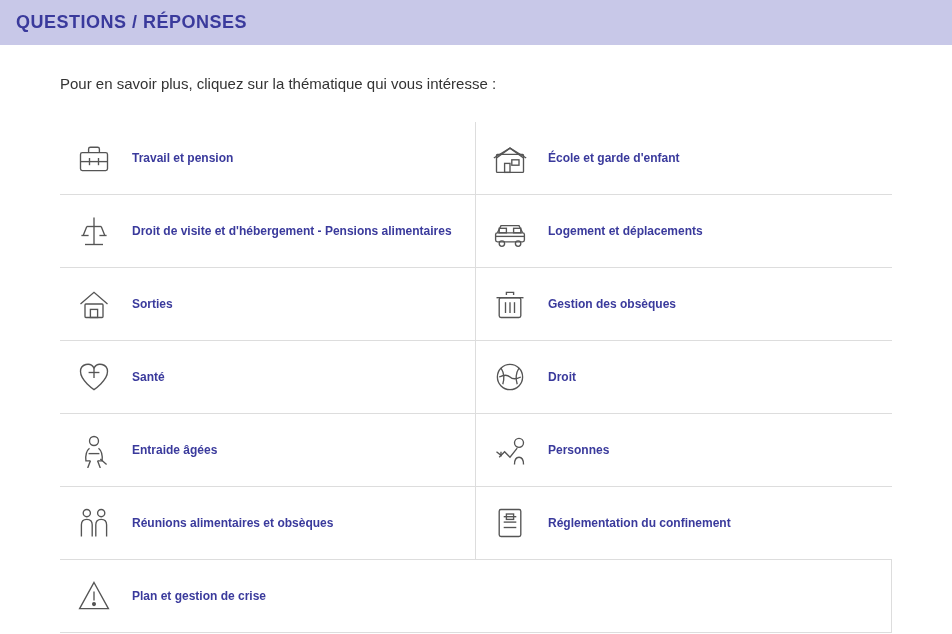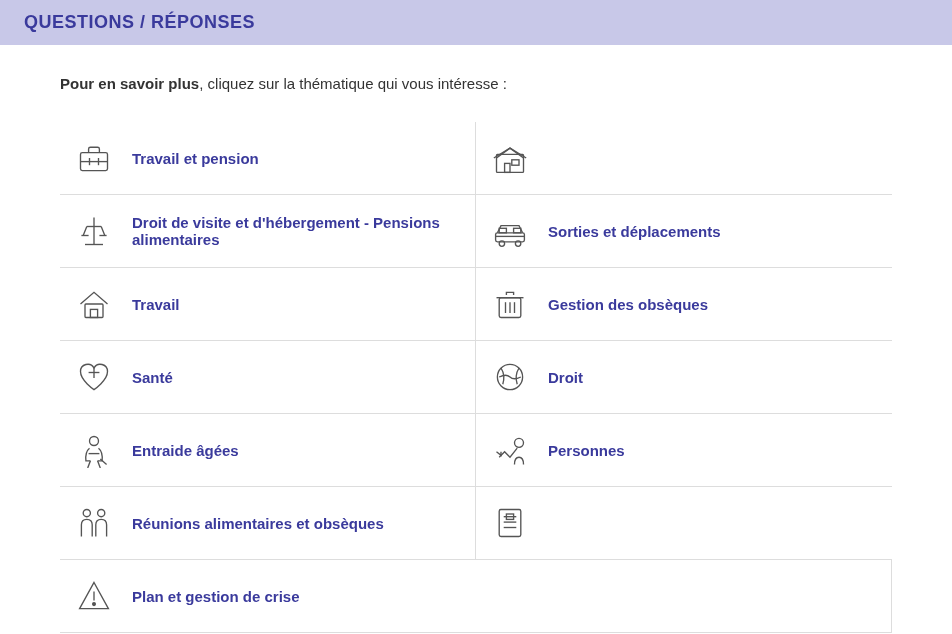--- a/index.html
+++ b/index.html
@@ -5,42 +5,42 @@
     * { box-sizing: border-box; margin: 0; padding: 0; }
     body {
       font-family: Arial, sans-serif;
       background: #fff;
       color: #333;
       font-size: 15px;
     }
 
     .header-bar {
       background: #c8c8e8;
-      padding: 12px 24px;
+      padding: 12px 16px;
     }
 
     .header-bar h1 {
       color: #3a3a9c;
       font-size: 18px;
       font-weight: bold;
       letter-spacing: 0.5px;
     }
 
     .main-content {
       padding: 30px 60px;
     }
 
     .intro {
       margin-bottom: 30px;
       font-size: 15px;
       color: #333;
     }
 
     .intro strong {
-      font-weight: bold;
+      font-weight: normal;
       text-align: center;
     }
 
     .grid {
       display: grid;
       grid-template-columns: 1fr 1fr;
       gap: 0;
     }
 
     .grid-item {
@@ -64,21 +64,21 @@
     .item-icon svg {
       width: 36px;
       height: 36px;
       stroke: #555;
       fill: none;
       stroke-width: 1.5;
     }
 
     .item-label {
       color: #3a3a9c;
-      font-size: 15px;
+      font-size: 12px;
       font-weight: 600;
     }
 
     .left-col {
       border-right: 1px solid #ddd;
     }
   </style>
 </head>
 <body>
 
@@ -107,20 +107,21 @@
       <div class="grid-item">
       <div class="item-icon">
           <svg viewBox="0 0 40 40">
             <rect x="5" y="16" width="30" height="20" rx="1"></rect>
             <path d="M5 20 L20 9 L35 20"></path>
             <rect x="14" y="26" width="6" height="10"></rect>
             <rect x="22" y="22" width="8" height="6"></rect>
             <path d="M2 20 L20 9 L38 20"></path>
           </svg>
         </div>
+      <span class="item-label">École et garde d'enfant</span>
     </div>
       <div class="grid-item left-col">
       <div class="item-icon">
           <svg viewBox="0 0 40 40">
             <line x1="20" y1="5" x2="20" y2="35"></line>
             <line x1="10" y1="35" x2="30" y2="35"></line>
             <line x1="12" y1="15" x2="28" y2="15"></line>
             <path d="M12 15 L8 25 M28 15 L32 25"></path>
             <line x1="6" y1="25" x2="14" y2="25"></line>
             <line x1="26" y1="25" x2="34" y2="25"></line>
@@ -133,31 +134,31 @@
           <svg viewBox="0 0 40 40">
             <path d="M6 22 L10 14 L30 14 L34 22"></path>
             <rect x="4" y="22" width="32" height="10" rx="2"></rect>
             <circle cx="11" cy="34" r="3"></circle>
             <circle cx="29" cy="34" r="3"></circle>
             <line x1="4" y1="26" x2="36" y2="26"></line>
             <rect x="8" y="17" width="8" height="5"></rect>
             <rect x="24" y="17" width="8" height="5"></rect>
           </svg>
         </div>
-      <span class="item-label">Sorties et déplacements</span>
+      <span class="item-label">Logement et déplacements</span>
     </div>
       <div class="grid-item left-col">
       <div class="item-icon">
           <svg viewBox="0 0 40 40">
             <path d="M5 20 L20 7 L35 20"></path>
             <rect x="10" y="20" width="20" height="15" rx="1"></rect>
             <rect x="16" y="26" width="8" height="9"></rect>
           </svg>
         </div>
-      <span class="item-label">Travail</span>
+      <span class="item-label">Sorties</span>
     </div>
       <div class="grid-item">
       <div class="item-icon">
           <svg viewBox="0 0 40 40">
             <rect x="8" y="13" width="24" height="22" rx="2"></rect>
             <line x1="5" y1="13" x2="35" y2="13"></line>
             <path d="M16 10 L16 7 L24 7 L24 10"></path>
             <line x1="15" y1="18" x2="15" y2="30"></line>
             <line x1="20" y1="18" x2="20" y2="30"></line>
             <line x1="25" y1="18" x2="25" y2="30"></line>
@@ -225,20 +226,21 @@
       <div class="grid-item">
       <div class="item-icon">
           <svg viewBox="0 0 40 40">
             <rect x="8" y="5" width="24" height="30" rx="2"></rect>
             <line x1="13" y1="13" x2="27" y2="13"></line>
             <line x1="13" y1="19" x2="27" y2="19"></line>
             <line x1="13" y1="25" x2="27" y2="25"></line>
             <rect x="16" y="10" width="8" height="6"></rect>
           </svg>
         </div>
+      <span class="item-label">Réglementation du confinement</span>
     </div>
       <div class="grid-item">
       <div class="item-icon">
           <svg viewBox="0 0 40 40">
             <path d="M20 5 L36 34 L4 34 Z"></path>
             <line x1="20" y1="15" x2="20" y2="25"></line>
             <circle cx="20" cy="29" r="1.5" fill="#555"></circle>
           </svg>
         </div>
       <span class="item-label">Plan et gestion de crise</span>

